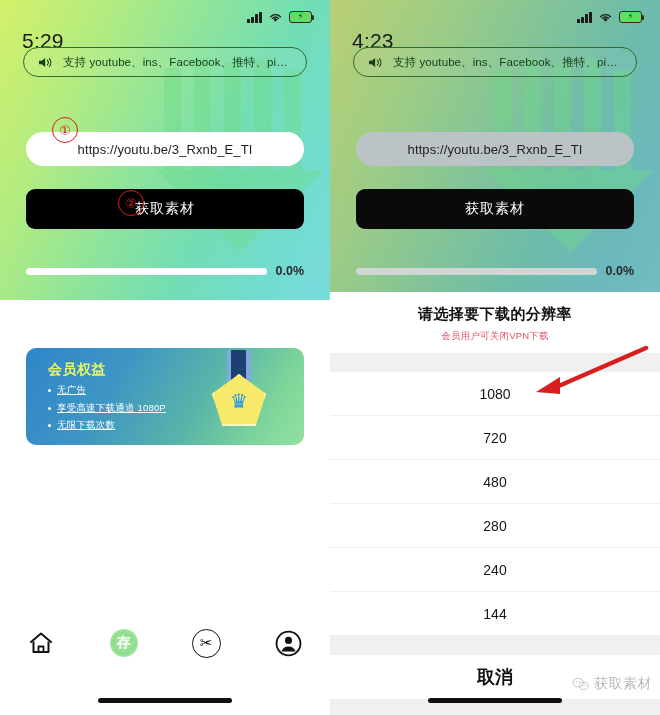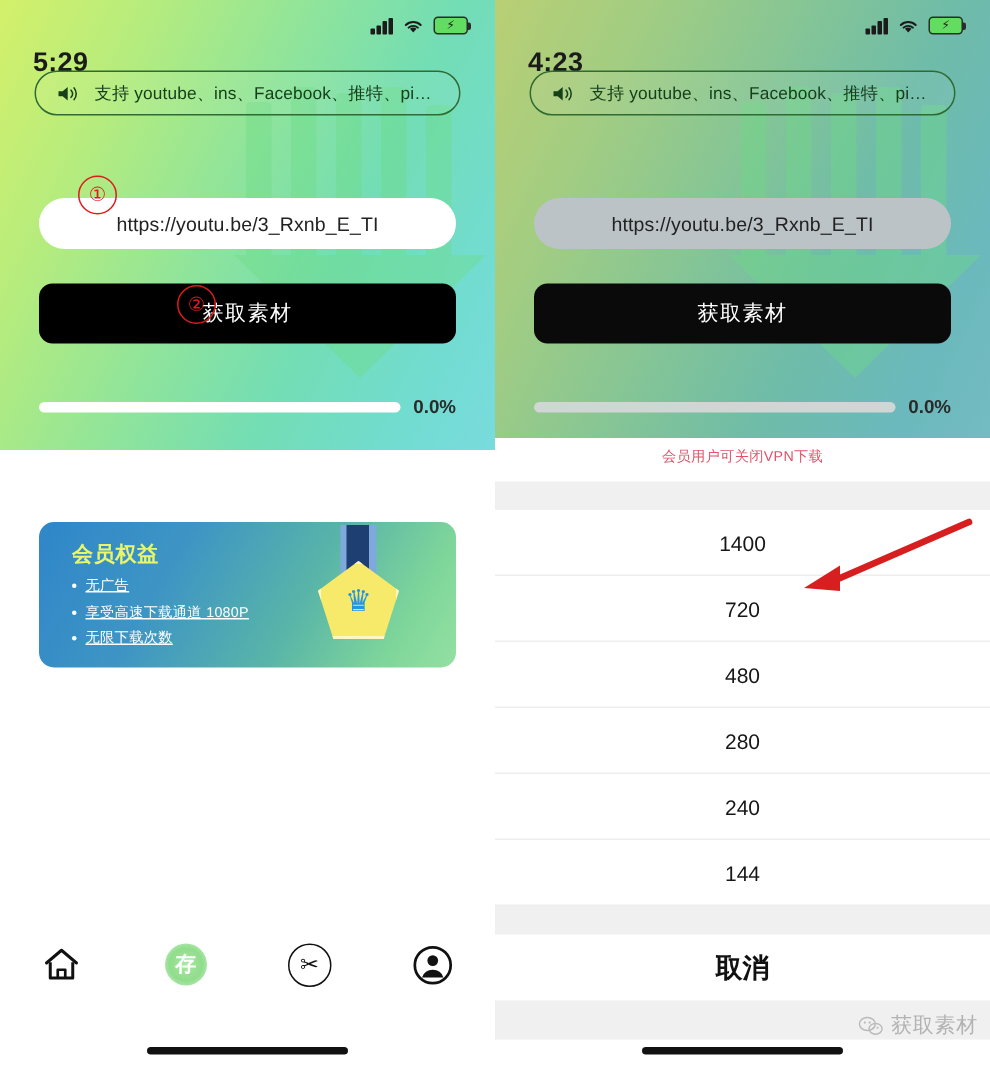--- a/index.html
+++ b/index.html
@@ -34,21 +34,21 @@
     border-left:84px solid transparent; border-right:84px solid transparent;
     border-top:82px solid #6ddc83;
   }
 
   
   .statusbar {
     position:absolute; left:0; top:0; width:330px; height:34px;
     display:flex; align-items:center; justify-content:space-between;
     padding:0 18px 0 22px;
   }
-  .clock { font-size:18px; font-weight:700; color:#1b1b1b; letter-spacing:.2px;margin-top:48px; }
+  .clock { font-size:21px; font-weight:400; color:#1b1b1b; letter-spacing:.2px;margin-top:48px; }
   .status-icons { display:flex; align-items:center; gap:6px; }
   .sig { display:flex; align-items:flex-end; gap:1.5px; height:11px; }
   .sig i { display:block; width:2.6px; background:#1b1b1b; border-radius:.6px; }
   .sig i:nth-child(1){height:4px}.sig i:nth-child(2){height:6px}
   .sig i:nth-child(3){height:8.5px}.sig i:nth-child(4){height:11px}
   .batt {
     position:relative; width:23px; height:11.5px; border:1.2px solid #2b2b2b;
     border-radius:3px; background:#62dd62; display:flex; align-items:center; justify-content:center;
   }
   .batt:after{ content:""; position:absolute; right:-3.4px; top:3px; width:2px; height:5px;
@@ -344,23 +344,24 @@
     <div class="fetchbtn">
       <span>获取素材</span>
     </div>
 
     <div class="progwrap">
       <div class="progtrack"></div>
       <span class="progpct">0.0%</span>
     </div>
 
     <div class="sheet">
+      <div class="sheet-title">请选择要下载的分辨率</div>
       <div class="sheet-sub">会员用户可关闭VPN下载</div>
       <div class="band"></div>
-      <div class="res-row first">1400</div>
+      <div class="res-row first">1080</div>
       <div class="res-row">720</div>
       <div class="res-row">480</div>
       <div class="res-row">280</div>
       <div class="res-row">240</div>
       <div class="res-row">144</div>
       <div class="band mid"></div>
       <div class="cancel-row">取消</div>
       <div class="sheet-foot"></div>
     </div>
 

